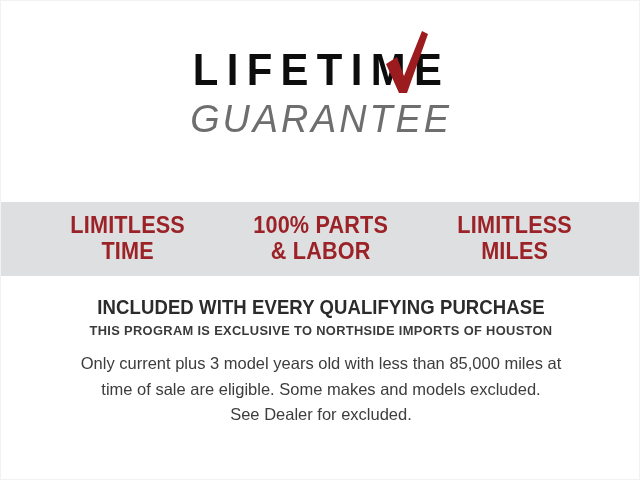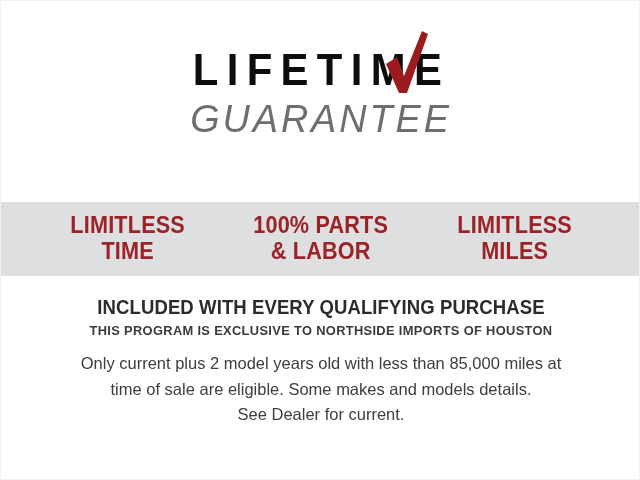--- a/index.html
+++ b/index.html
@@ -194,18 +194,18 @@
     </div>
 
   </div>
 
   <div class="headline-block">
     <span class="headline-main">INCLUDED WITH EVERY QUALIFYING PURCHASE</span>
     <span class="headline-sub">THIS PROGRAM IS EXCLUSIVE TO NORTHSIDE IMPORTS OF HOUSTON</span>
   </div>
 
   <div class="fineprint-block">
-    <span class="fp-line">Only current plus 2 model years old with less than 85,000 miles at</span>
-    <span class="fp-line">time of sale are eligible. Some makes and models details.</span>
-    <span class="fp-line">See Dealer for current.</span>
+    <span class="fp-line">Only current plus 3 model years old with less than 85,000 miles at</span>
+    <span class="fp-line">time of sale are eligible. Some makes and models excluded.</span>
+    <span class="fp-line">See Dealer for excluded.</span>
   </div>
 
 </div>
 
 </body></html>

